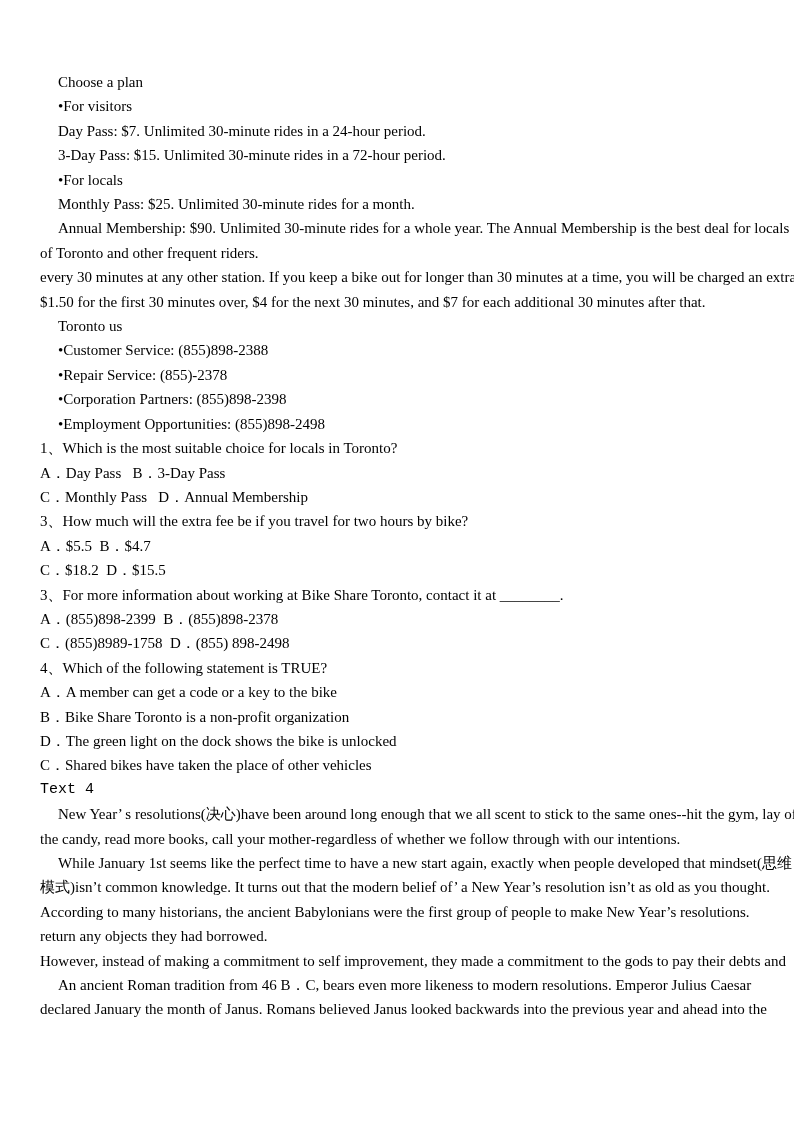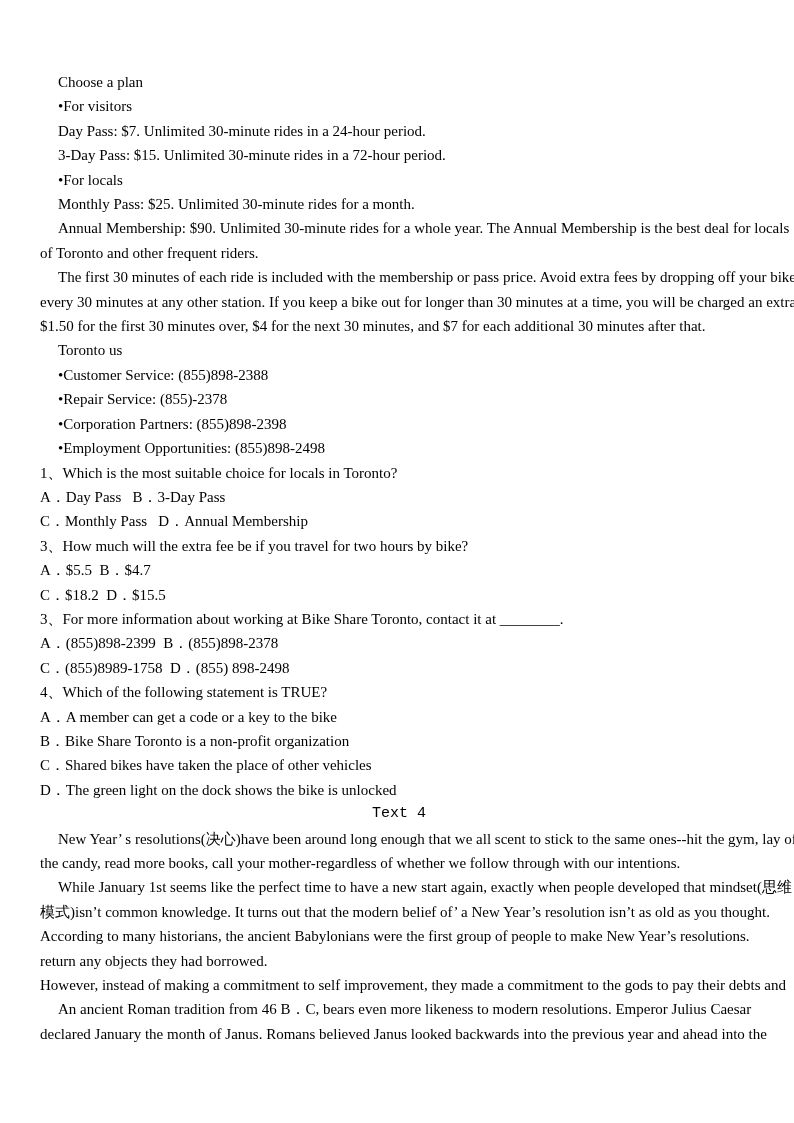--- a/index.html
+++ b/index.html
@@ -20,62 +20,60 @@
     line-height: 24.4px;
     overflow: hidden;
   }
   .line {
     white-space: pre;
   }
   .indent {
     padding-left: 18px;
   }
   .heading {
-    text-align: center;
     white-space: pre;
     font-family: "Liberation Mono", "DejaVu Sans Mono", monospace;
     font-size: 15px;
   }
 </style>
 </head>
 <body>
 
 <div class="page">
 
   <div class="line indent">Choose a plan</div>
   <div class="line indent">•For visitors</div>
   <div class="line indent">Day Pass: $7. Unlimited 30-minute rides in a 24-hour period.</div>
   <div class="line indent">3-Day Pass: $15. Unlimited 30-minute rides in a 72-hour period.</div>
   <div class="line indent">•For locals</div>
   <div class="line indent">Monthly Pass: $25. Unlimited 30-minute rides for a month.</div>
   <div class="line indent">Annual Membership: $90. Unlimited 30-minute rides for a whole year. The Annual Membership is the best deal for locals</div>
   <div class="line">of Toronto and other frequent riders.</div>
-  <div class="line indent">The first 30 minutes of each ride is included with the membership or pass price. Avoid extra fees by dropping off your bike</div>
   <div class="line">every 30 minutes at any other station. If you keep a bike out for longer than 30 minutes at a time, you will be charged an extra</div>
   <div class="line">$1.50 for the first 30 minutes over, $4 for the next 30 minutes, and $7 for each additional 30 minutes after that.</div>
   <div class="line indent">Toronto us</div>
   <div class="line indent">•Customer Service: (855)898-2388</div>
   <div class="line indent">•Repair Service: (855)-2378</div>
   <div class="line indent">•Corporation Partners: (855)898-2398</div>
   <div class="line indent">•Employment Opportunities: (855)898-2498</div>
 
   <div class="line">1、Which is the most suitable choice for locals in Toronto?</div>
   <div class="line">A．Day Pass   B．3-Day Pass</div>
   <div class="line">C．Monthly Pass   D．Annual Membership</div>
   <div class="line">3、How much will the extra fee be if you travel for two hours by bike?</div>
   <div class="line">A．$5.5  B．$4.7</div>
   <div class="line">C．$18.2  D．$15.5</div>
   <div class="line">3、For more information about working at Bike Share Toronto, contact it at ________.</div>
   <div class="line">A．(855)898-2399  B．(855)898-2378</div>
   <div class="line">C．(855)8989-1758  D．(855) 898-2498</div>
   <div class="line">4、Which of the following statement is TRUE?</div>
   <div class="line">A．A member can get a code or a key to the bike</div>
   <div class="line">B．Bike Share Toronto is a non-profit organization</div>
+  <div class="line">D．The green light on the dock shows the bike is unlocked</div>
   <div class="line">C．Shared bikes have taken the place of other vehicles</div>
-  <div class="line">D．The green light on the dock shows the bike is unlocked</div>
 
   <div class="heading">Text 4</div>
   <div class="line indent">New Year’ s resolutions(决心)have been around long enough that we all scent to stick to the same ones--hit the gym, lay off</div>
   <div class="line">the candy, read more books, call your mother-regardless of whether we follow through with our intentions.</div>
   <div class="line indent">While January 1st seems like the perfect time to have a new start again, exactly when people developed that mindset(思维</div>
   <div class="line">模式)isn’t common knowledge. It turns out that the modern belief of’ a New Year’s resolution isn’t as old as you thought.</div>
   <div class="line">According to many historians, the ancient Babylonians were the first group of people to make New Year’s resolutions.</div>
   <div class="line">return any objects they had borrowed.</div>
   <div class="line">However, instead of making a commitment to self improvement, they made a commitment to the gods to pay their debts and</div>
   <div class="line indent">An ancient Roman tradition from 46 B．C, bears even more likeness to modern resolutions. Emperor Julius Caesar</div>

